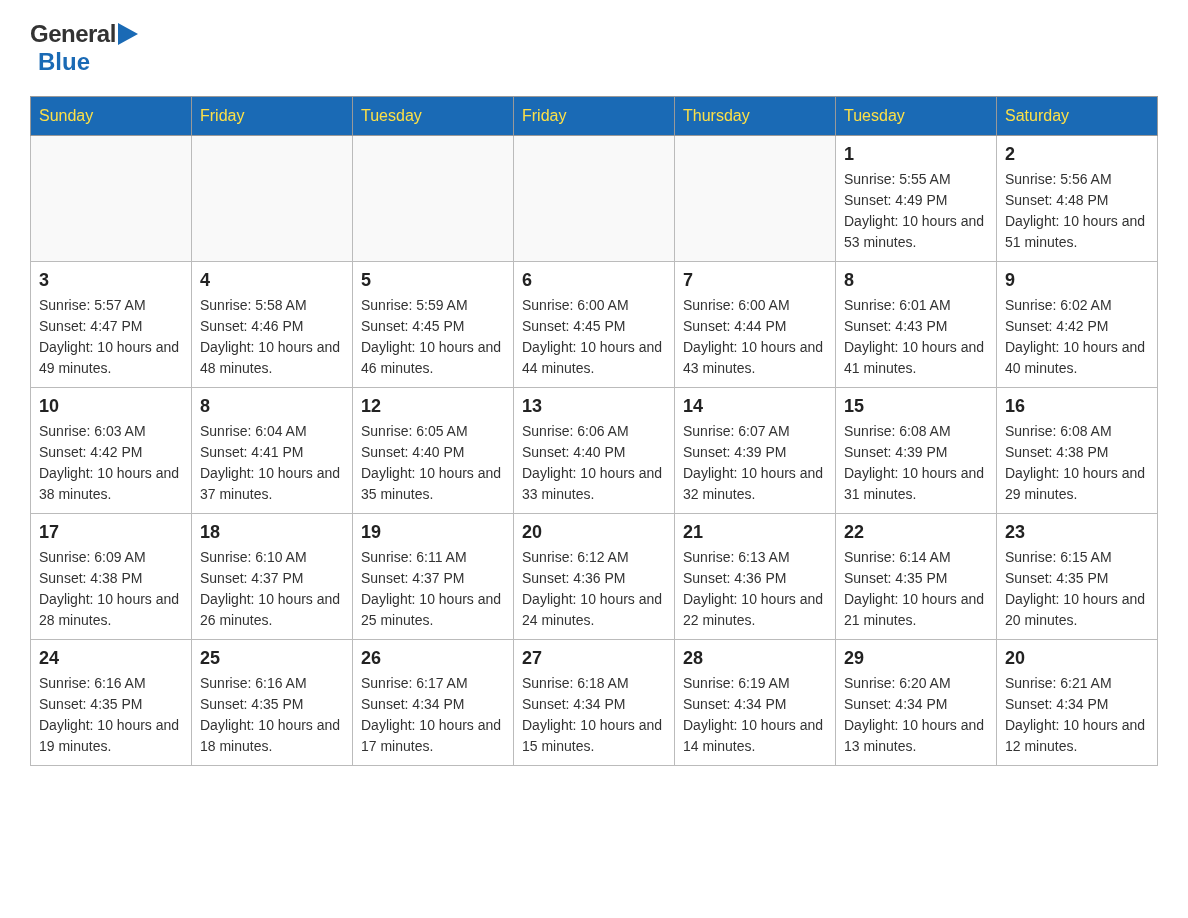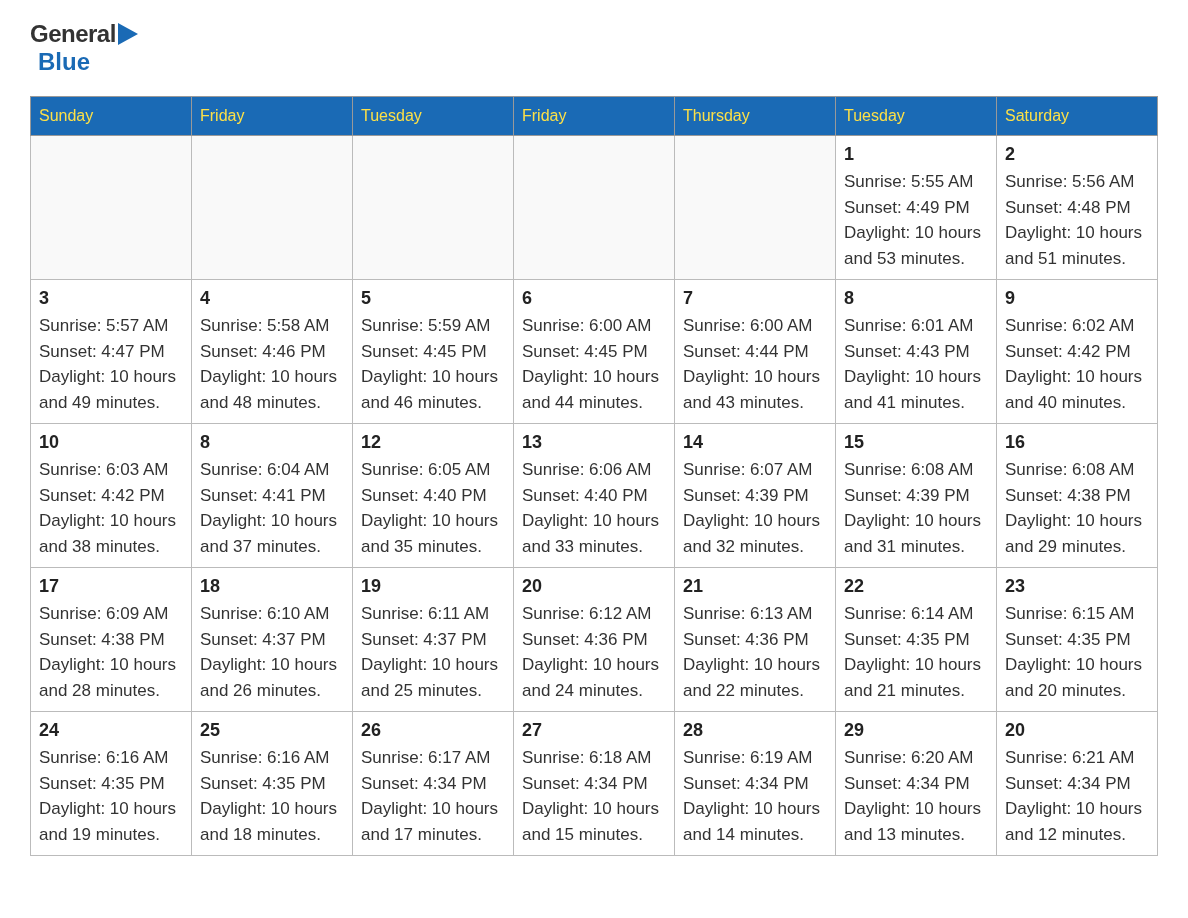--- a/index.html
+++ b/index.html
@@ -58,21 +58,21 @@
       background: #f9f9f9;
     }
     .day-number {
       font-size: 18px;
       font-weight: bold;
       color: #222;
       display: block;
       margin-bottom: 4px;
     }
     .day-info {
-      font-size: 17px;
+      font-size: 14px;
       color: #333;
       line-height: 1.5;
     }
     .logo-wrapper {
       display: flex;
       flex-direction: column;
       align-items: flex-start;
     }
     .logo-line1 {
       display: flex;

